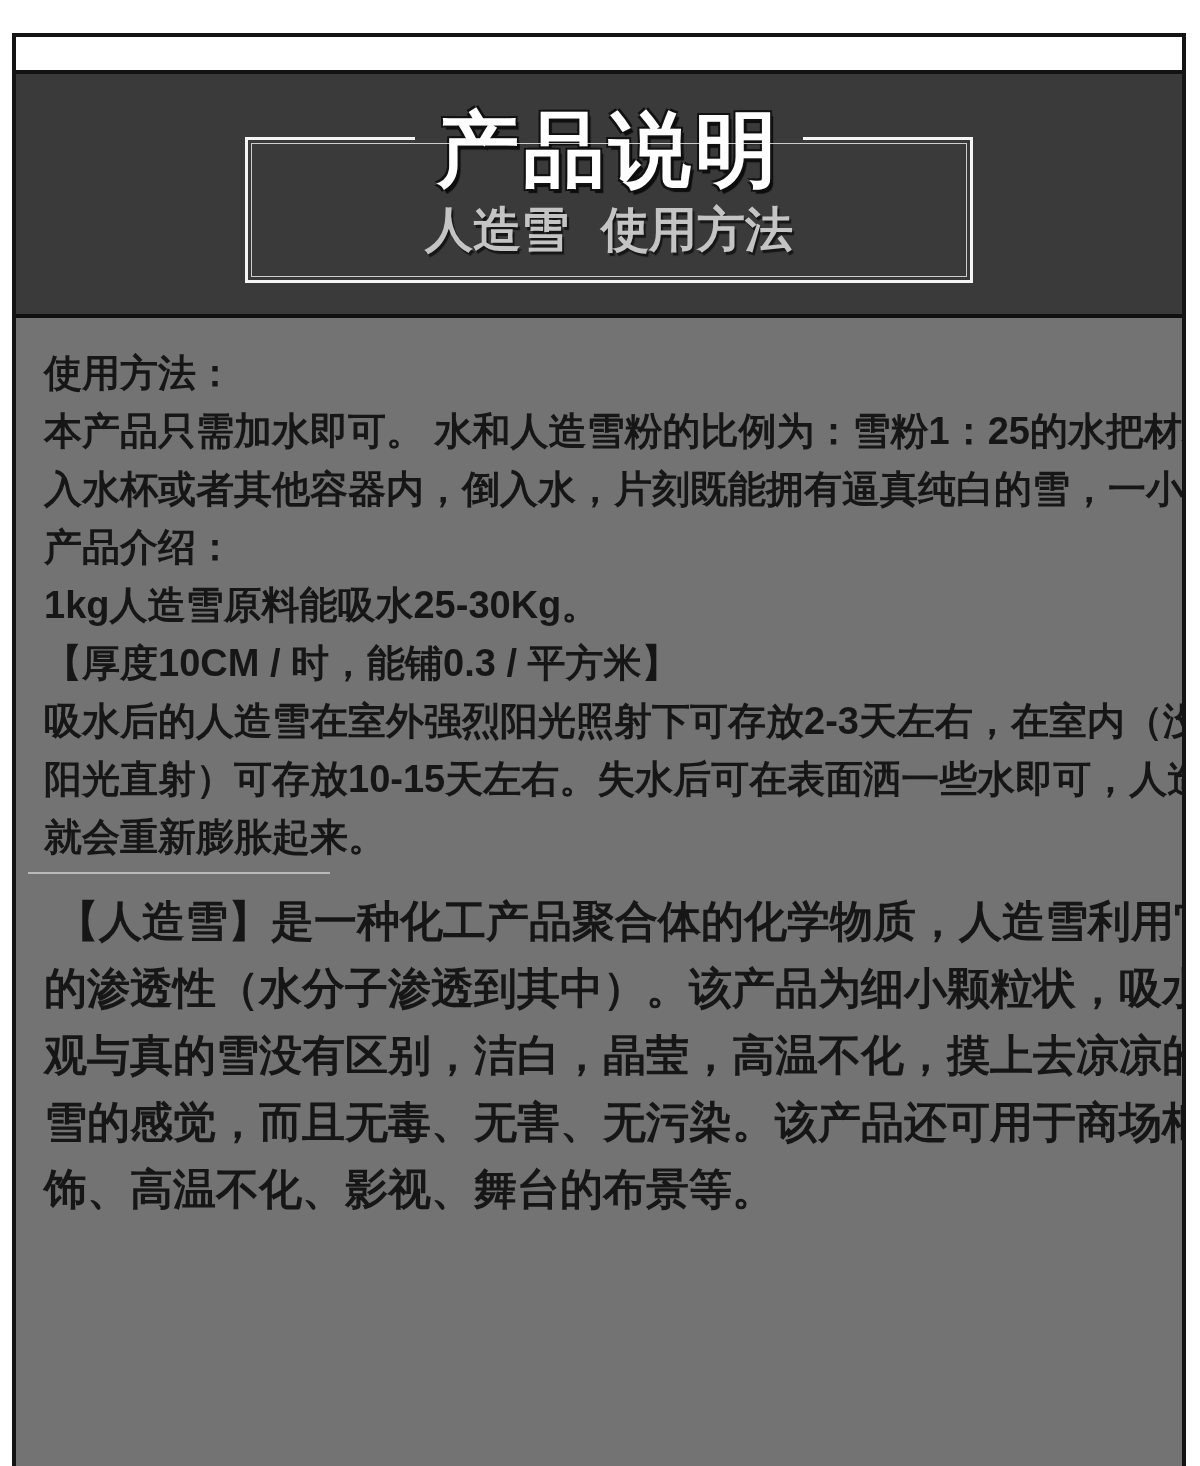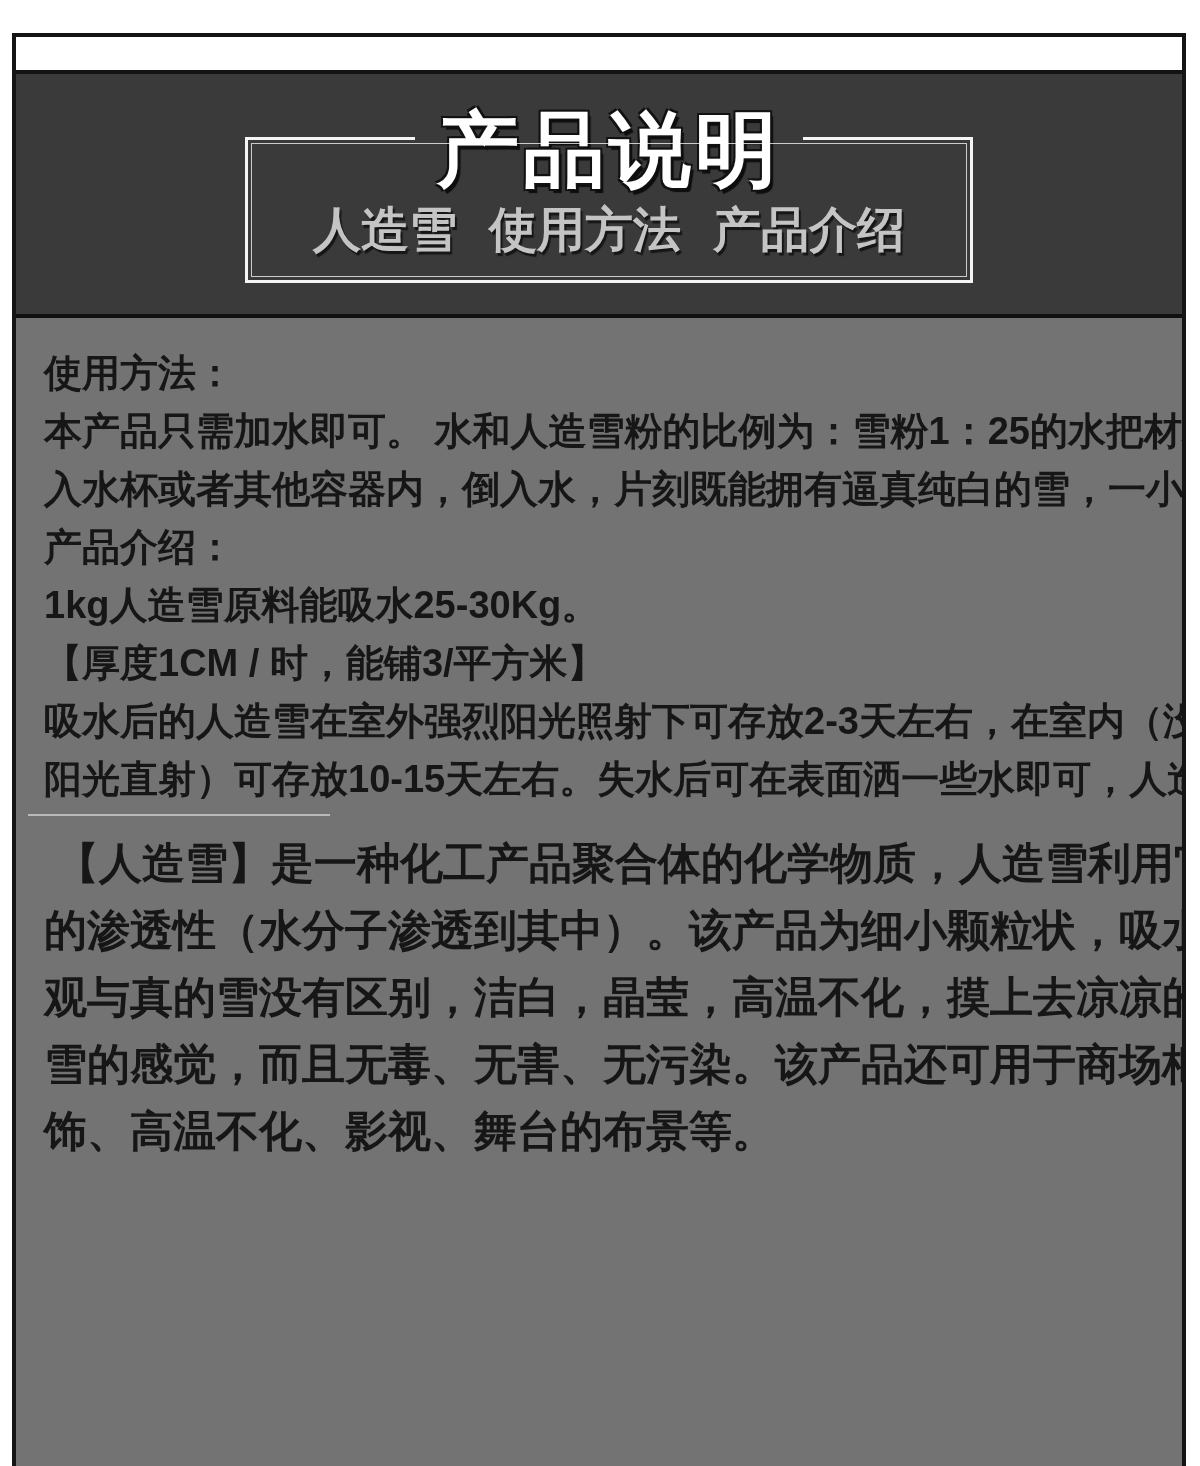--- a/index.html
+++ b/index.html
@@ -105,36 +105,36 @@
 <div class="frame">
 
   <div class="top-strip"></div>
 
   <div class="header">
     <div class="title-box">
       <div class="main-title">产品说明</div>
       <div class="subtitle">
         <span>人造雪</span>
         <span>使用方法</span>
-        <span>产品介绍</span>
       </div>
     </div>
   </div>
 
   <div class="content">
 
     <div class="block-a">
       <div class="line">使用方法：</div>
       <div class="line">本产品只需加水即可。 水和人造雪粉的比例为：雪粉1：25的水把材料倒</div>
       <div class="line">入水杯或者其他容器内，倒入水，片刻既能拥有逼真纯白的雪，一小包就</div>
       <div class="line">产品介绍：</div>
       <div class="line">1kg人造雪原料能吸水25-30Kg。</div>
-      <div class="line">【厚度1CM / 时，能铺3/平方米】</div>
+      <div class="line">【厚度10CM / 时，能铺0.3 / 平方米】</div>
       <div class="line">吸水后的人造雪在室外强烈阳光照射下可存放2-3天左右，在室内（没有</div>
       <div class="line">阳光直射）可存放10-15天左右。失水后可在表面洒一些水即可，人造雪</div>
+      <div class="line">就会重新膨胀起来。</div>
     </div>
 
     <div class="divider"></div>
 
     <div class="block-b">
       <div class="line first">【人造雪】是一种化工产品聚合体的化学物质，人造雪利用它对水</div>
       <div class="line">的渗透性（水分子渗透到其中）。该产品为细小颗粒状，吸水后外</div>
       <div class="line">观与真的雪没有区别，洁白，晶莹，高温不化，摸上去凉凉的、有</div>
       <div class="line">雪的感觉，而且无毒、无害、无污染。该产品还可用于商场柜台装</div>
       <div class="line">饰、高温不化、影视、舞台的布景等。</div>

